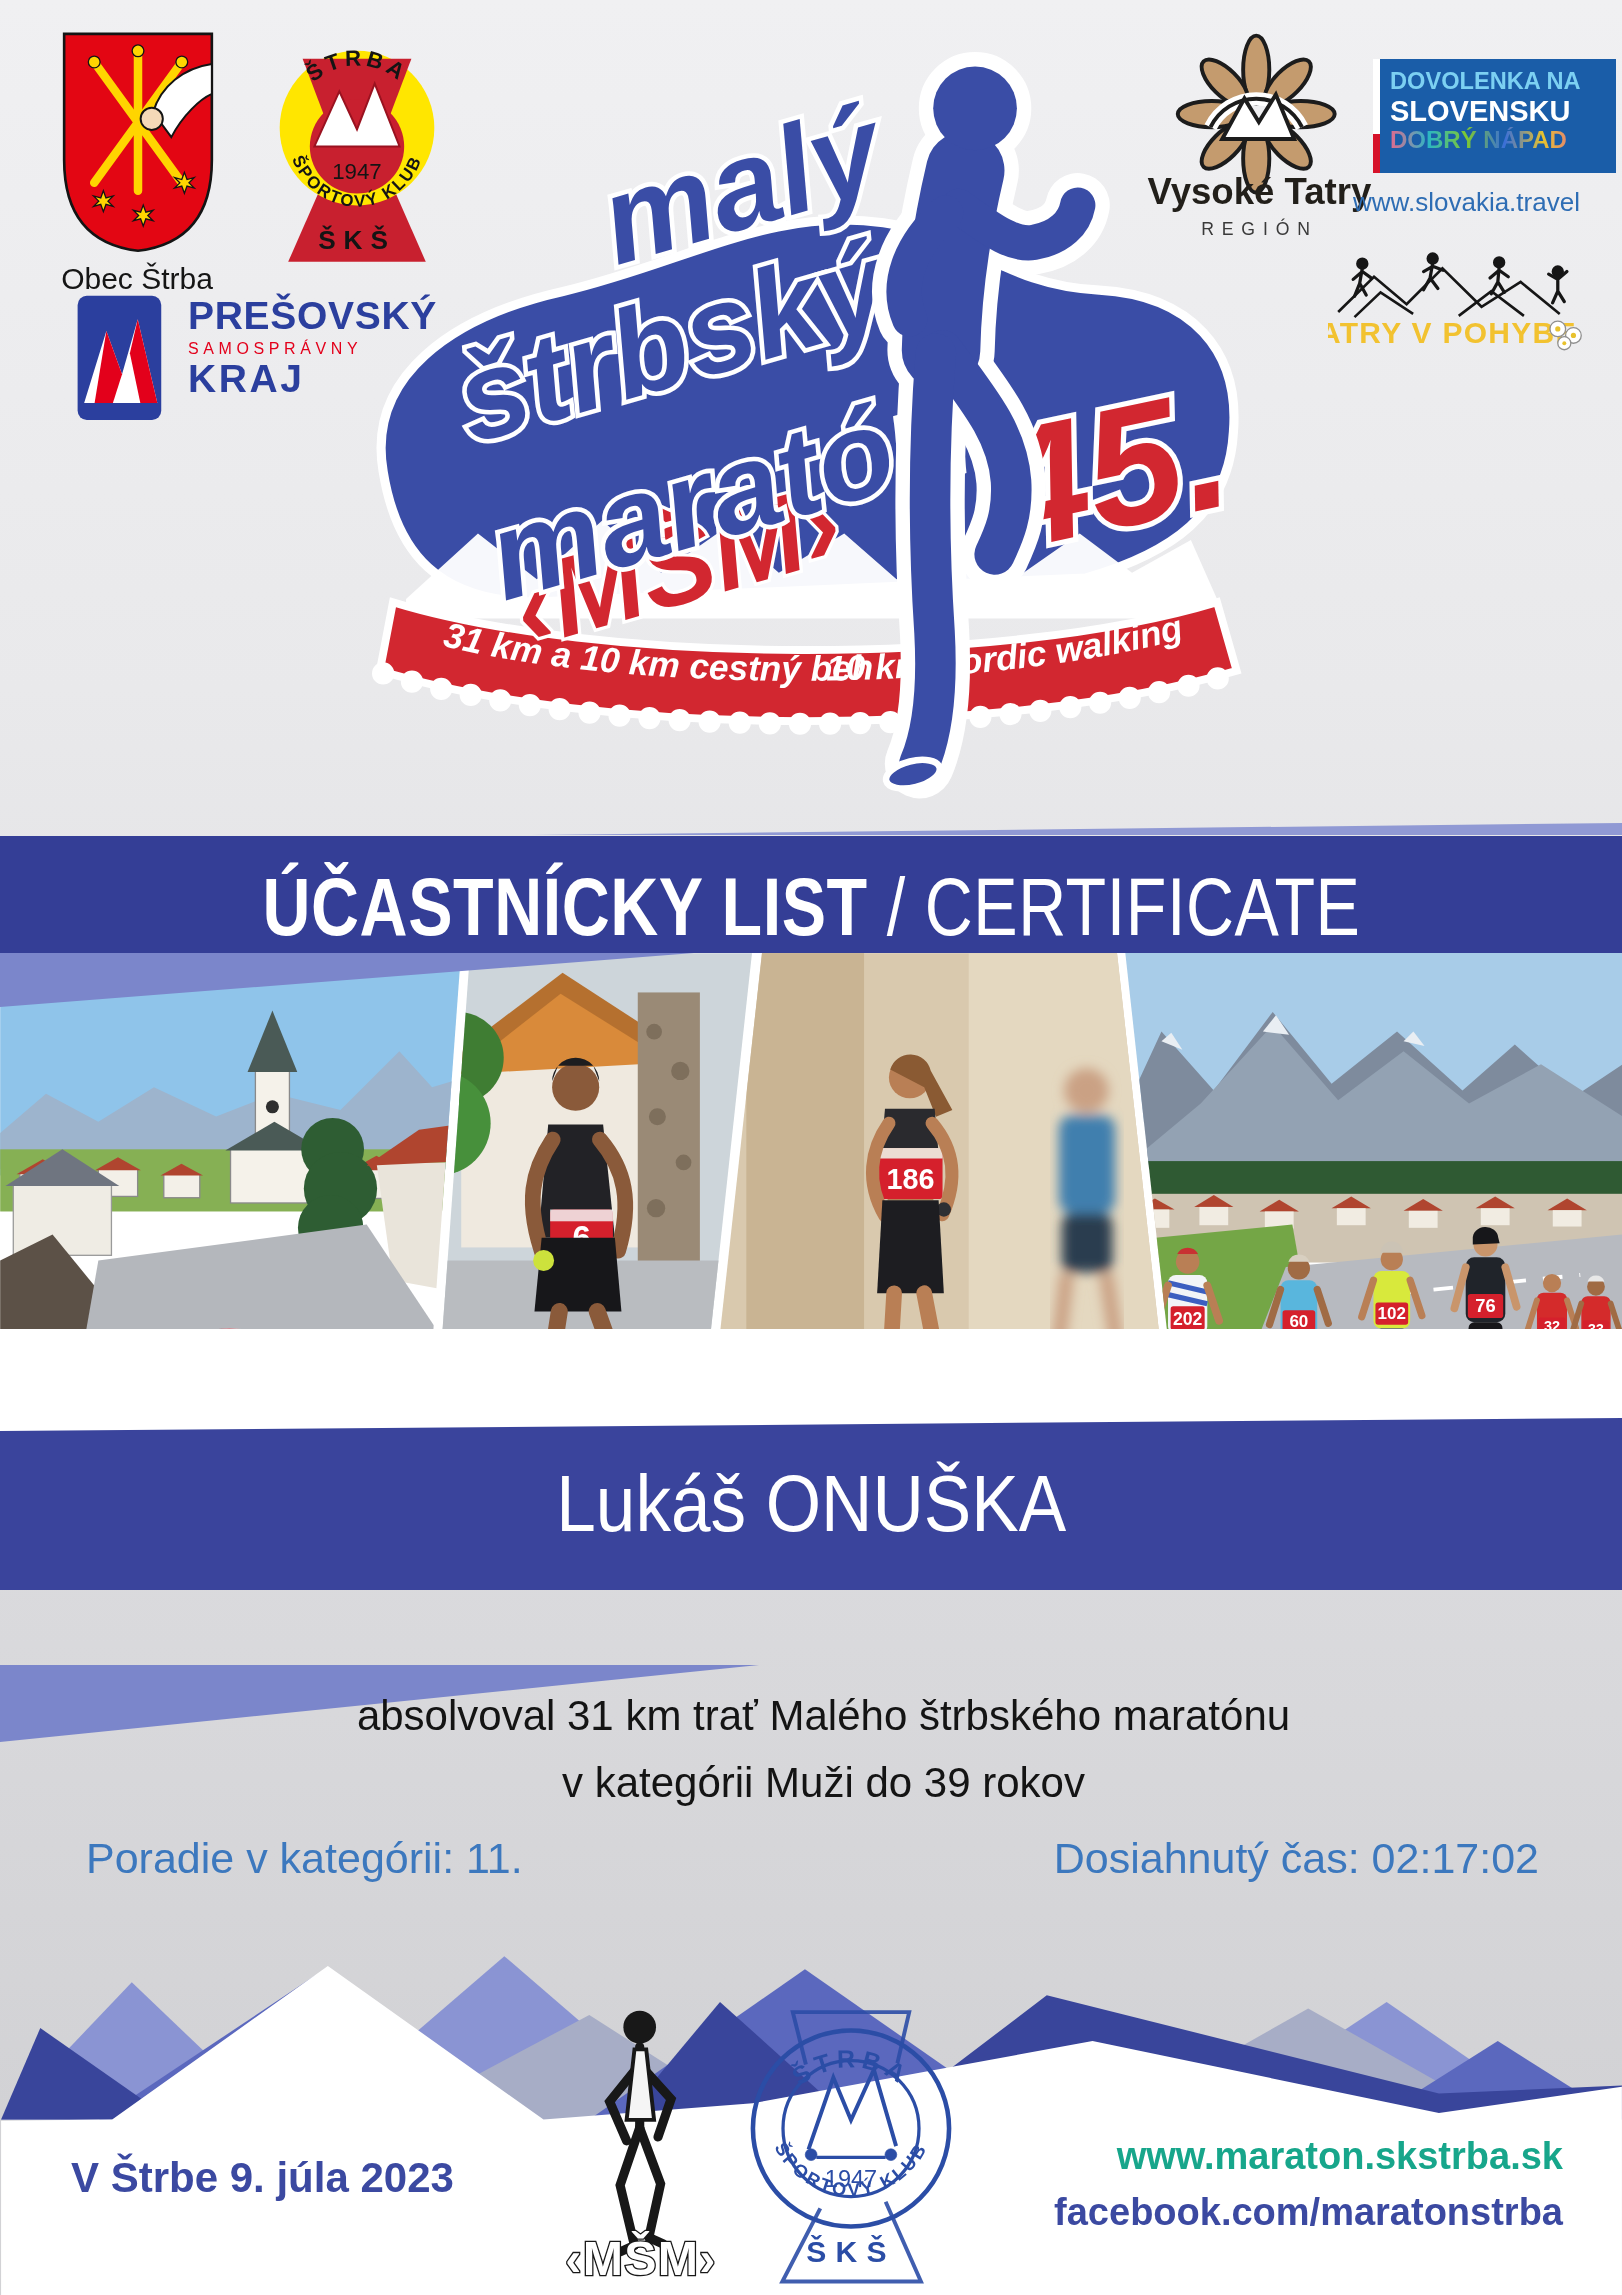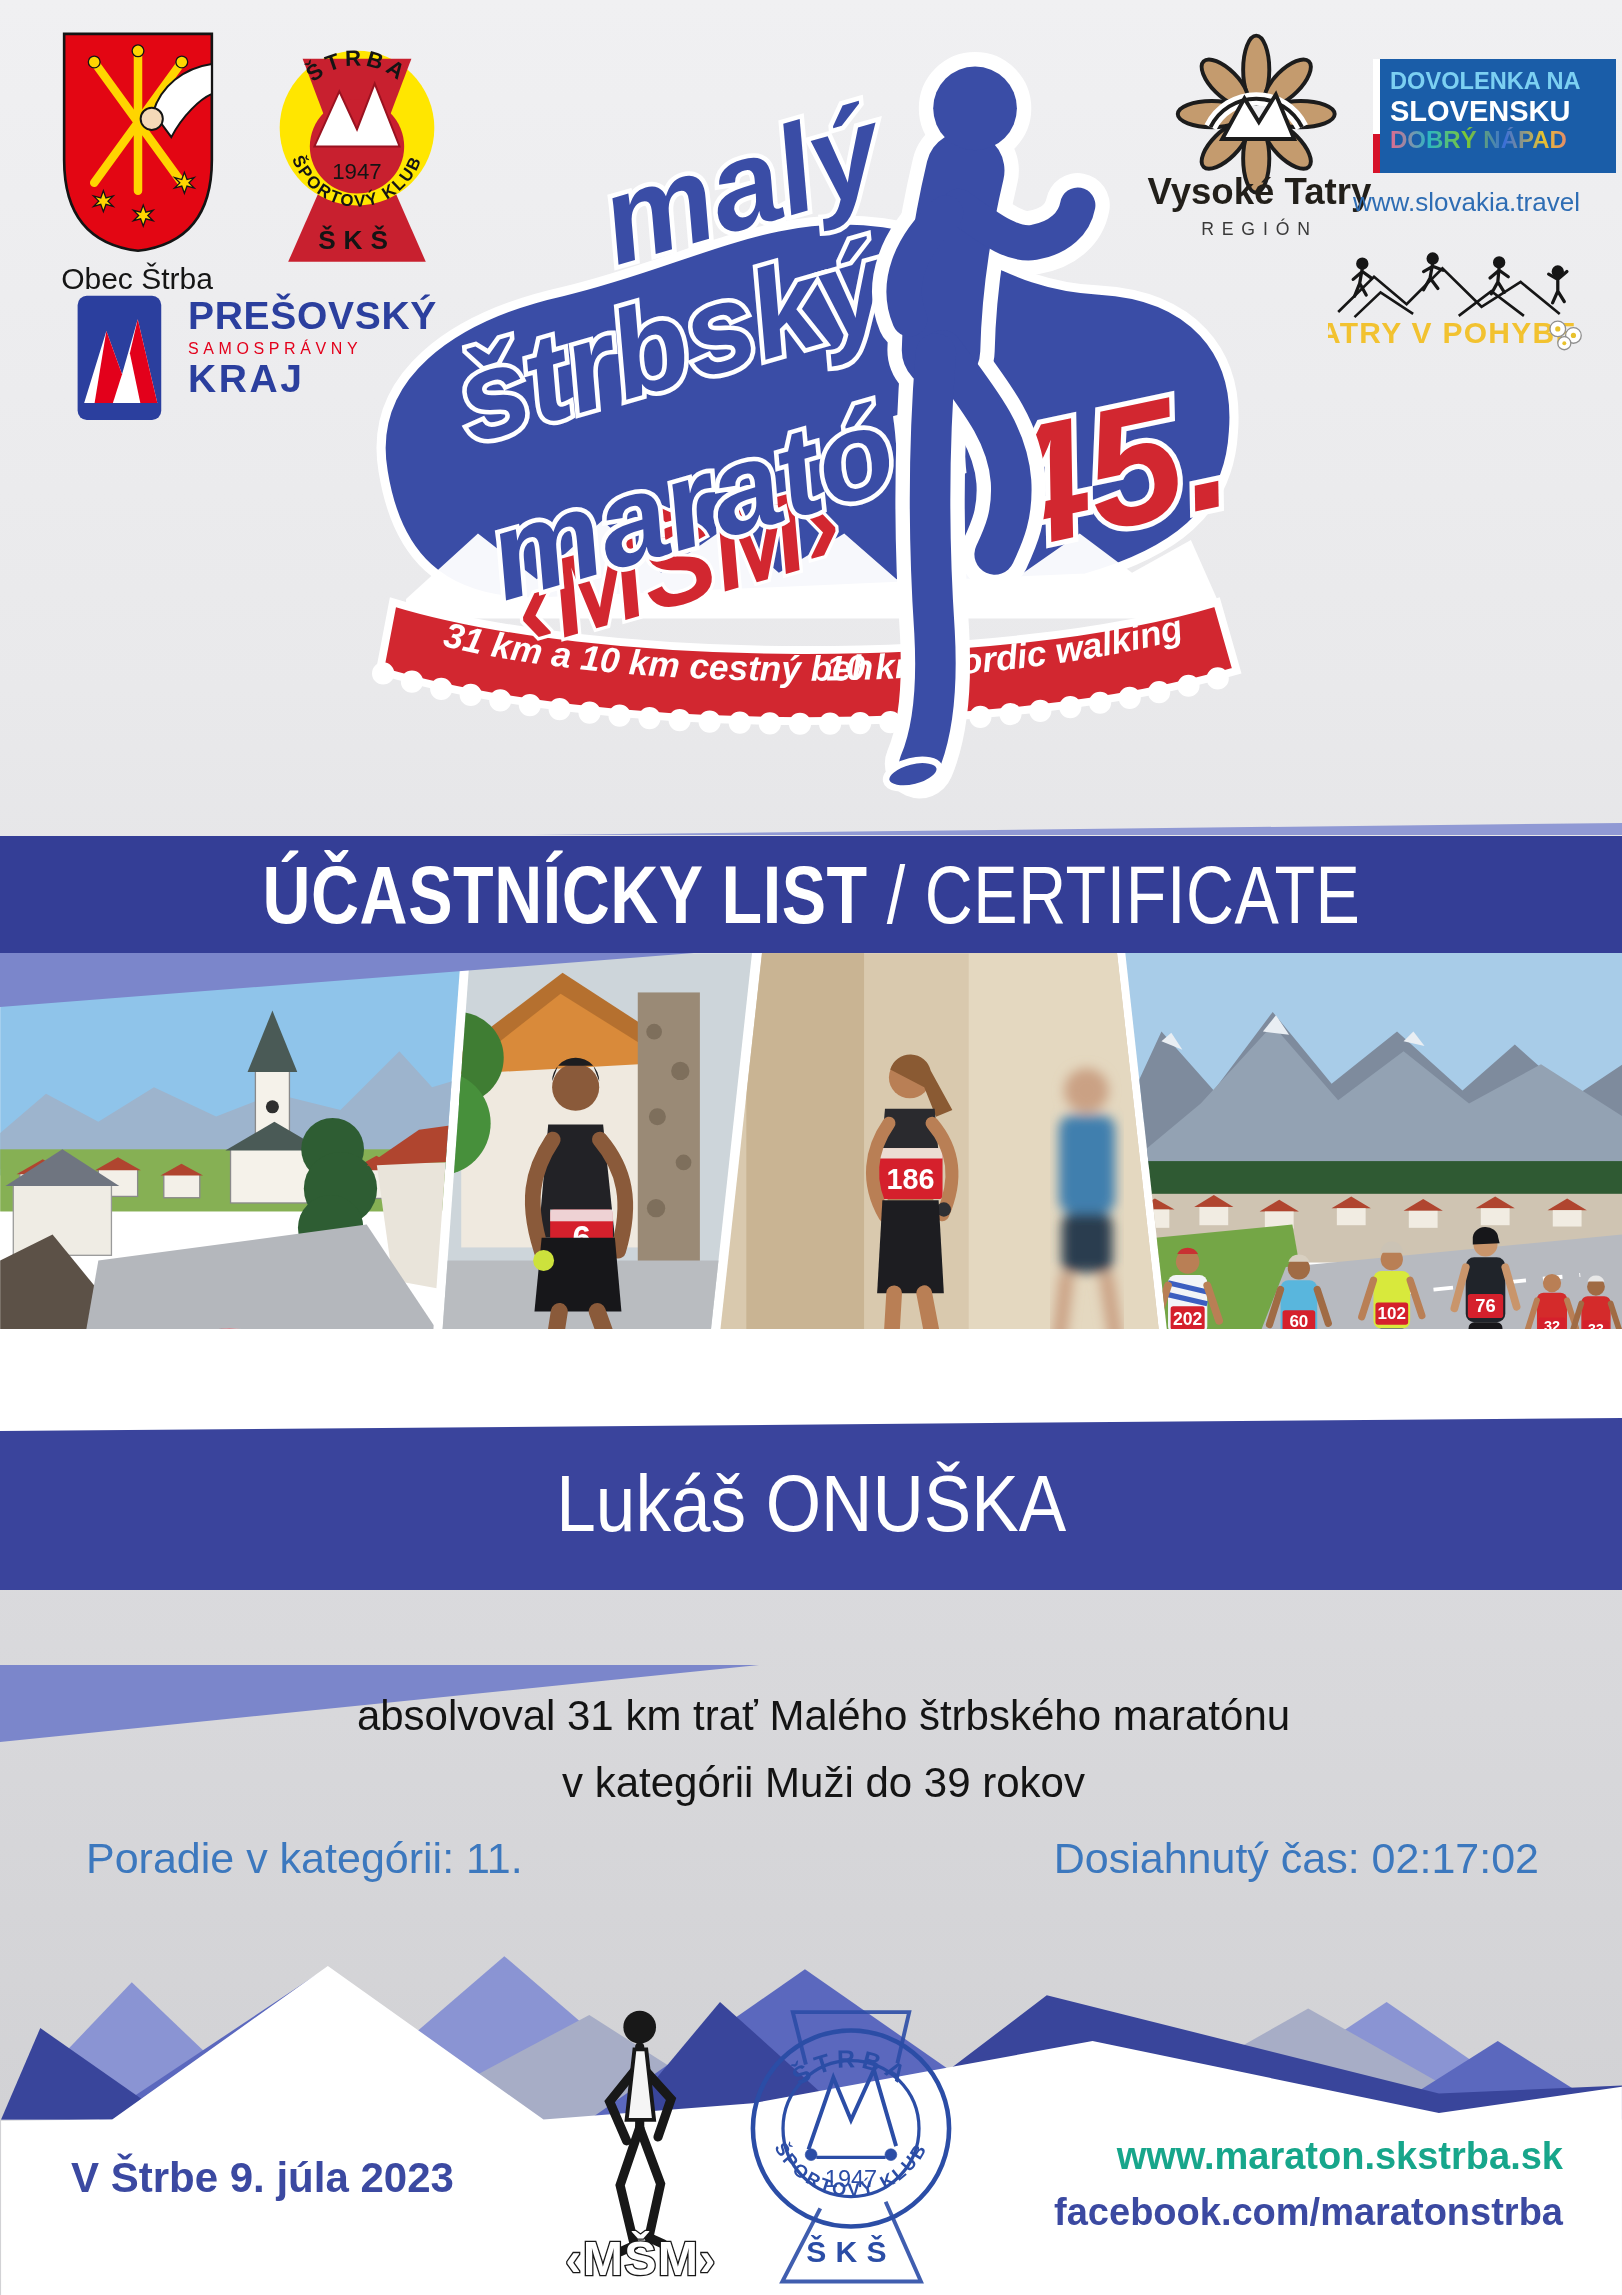--- a/index.html
+++ b/index.html
@@ -20,21 +20,21 @@
   .dov-bar-r{position:absolute;left:0;top:75px;width:6.5px;height:39px;background:#d6122a;}
   .dov-inner{position:absolute;left:17px;top:9.2px;line-height:1.12;white-space:nowrap;}
   .dov-l1{font-size:23.6px;font-weight:bold;color:#7cd0f2;}
   .dov-l2{font-size:29px;font-weight:bold;color:#ffffff;}
   .dov-l3{font-size:24px;font-weight:bold;
           background:linear-gradient(90deg,#e06a8f,#2bb6c4,#7ec832,#3a6fd8,#e8c22e,#e06a8f);
           -webkit-background-clip:text;background-clip:text;color:transparent;}
   .dov-url{left:1345px;top:187px;width:243px;text-align:center;font-size:26px;color:#2e6db4;}
   
   .banner{left:0;top:836px;width:1623px;height:118px;background:#343e96;
-          display:flex;align-items:center;justify-content:center;}
+          display:flex;align-items:flex-end;justify-content:center;}
   .banner-text{color:#fff;font-size:81px;white-space:nowrap;transform:scaleX(.82);letter-spacing:0.7px;}
   .banner-sk{font-weight:bold;}
   .banner-en{font-weight:normal;}
   .tri{position:absolute;}
   
   .photos{left:0;top:953px;width:1623px;height:532px;background:#ffffff;}
   .ph{position:absolute;top:0;height:376px;overflow:hidden;}
   
   .name-band{left:0;top:1418px;width:1623px;height:172px;background:#3a449c;
              display:flex;align-items:center;justify-content:center;

